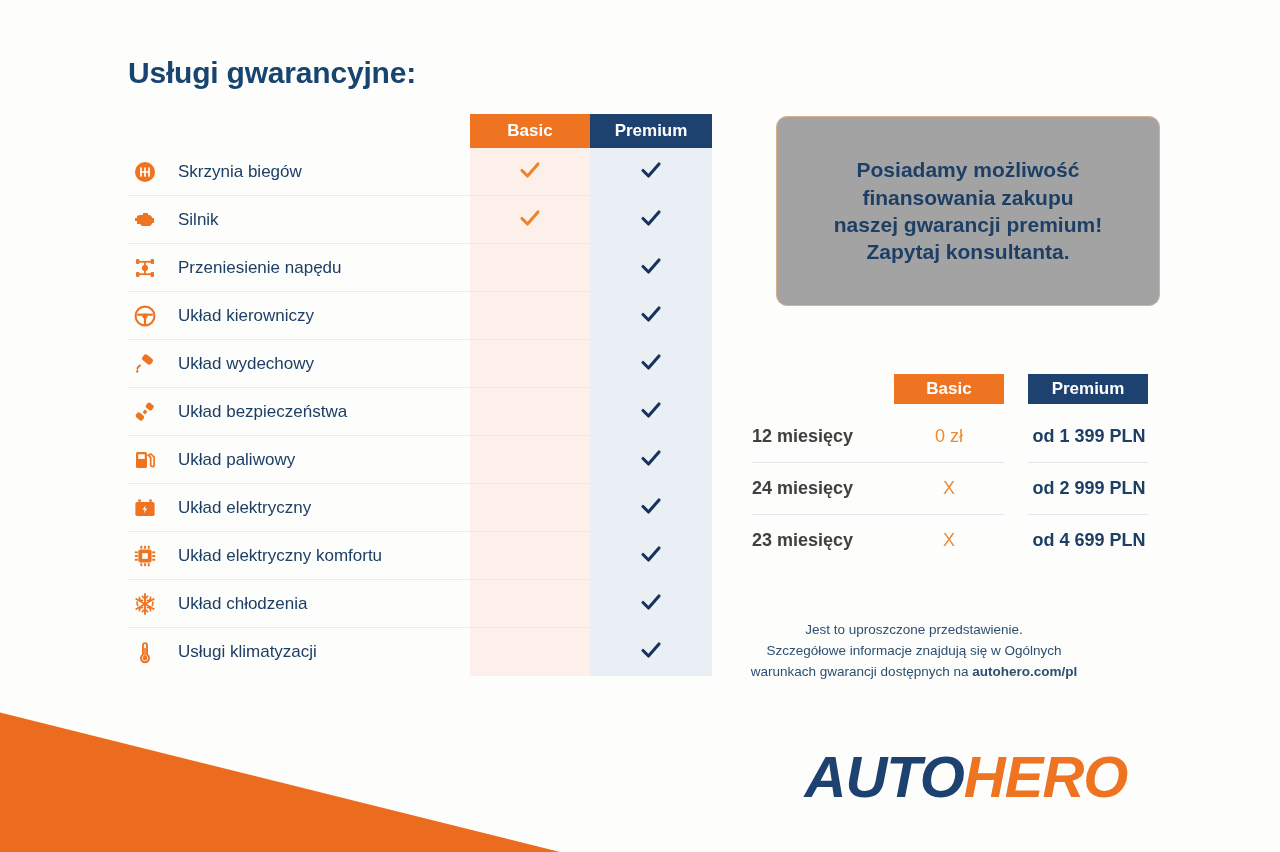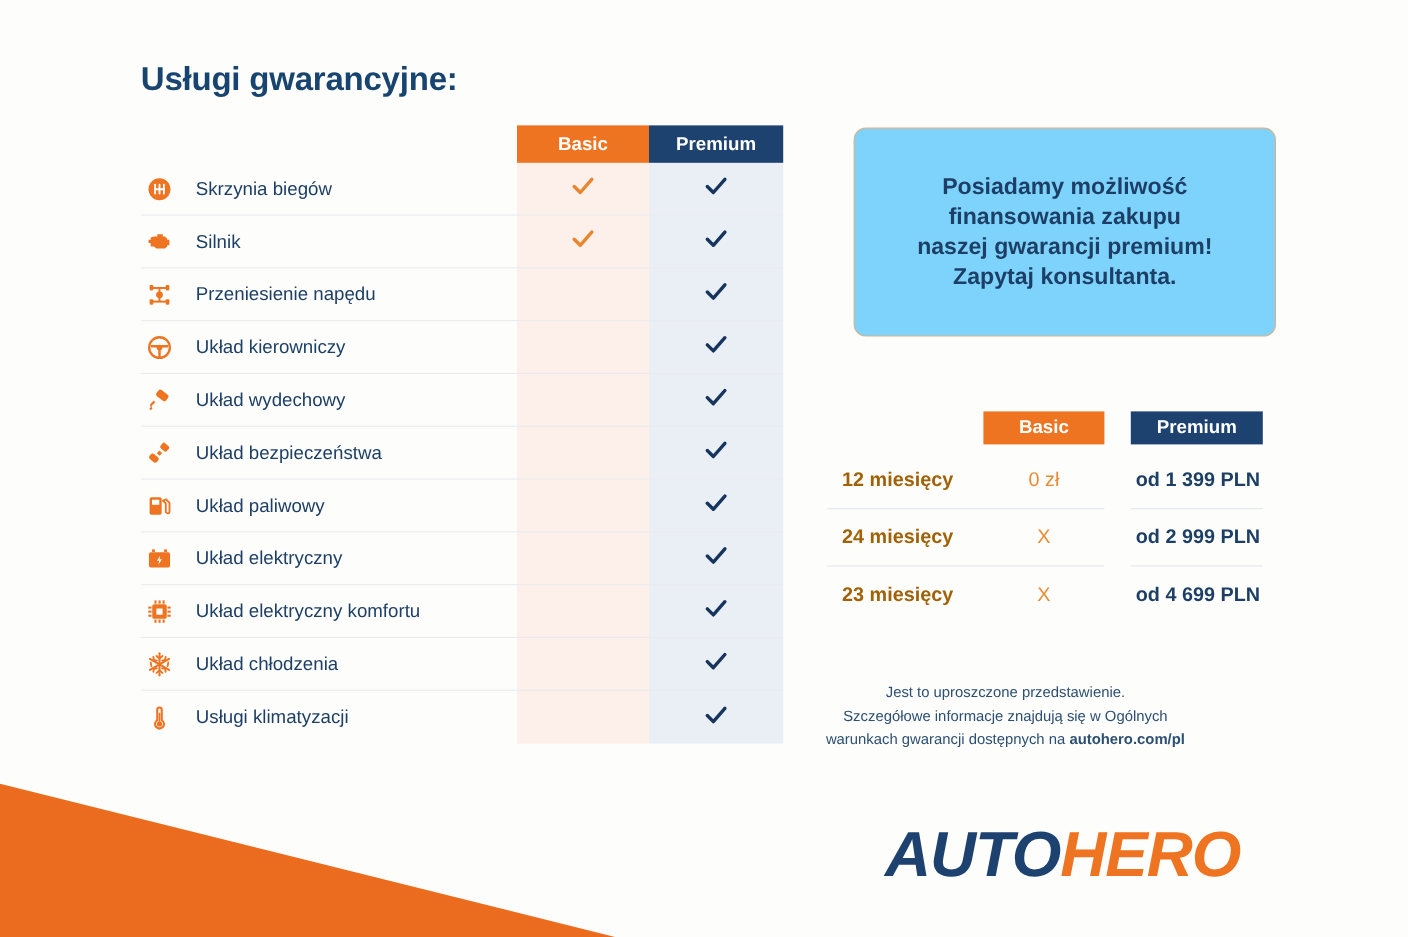--- a/index.html
+++ b/index.html
@@ -125,21 +125,21 @@
 
   
   .finance-box {
     position: absolute;
     left: 776px;
     top: 116px;
     width: 384px;
     height: 190px;
     border: 1.5px solid #dcb189;
     border-radius: 11px;
-    background: #7dd3fc;
+    background: #a3a3a3;
     display: flex;
     align-items: center;
     justify-content: center;
   }
   .finance-text {
     text-align: center;
     font-size: 21px;
     font-weight: bold;
     line-height: 1.3;
     color: #1d3f66;
@@ -194,25 +194,25 @@
     position: absolute;
     top: 0;
     height: 1px;
     background: #e3e6ea;
   }
   .price-row .sep-left  { left: 0;   width: 252px; }
   .price-row .sep-right { left: 276px; right: 12px; }
 
   .pr-months {
     width: 142px;
-    text-align: center;
+    text-align: left;
     padding-right: 14px;
     font-size: 18px;
     font-weight: bold;
-    color: #a16207;
+    color: #404040;
   }
   .pr-basic {
     width: 110px;
     text-align: center;
     font-size: 18px;
     font-weight: normal;
     color: #ed8a33;
   }
   .pr-gap { width: 24px; }
   .pr-premium {

